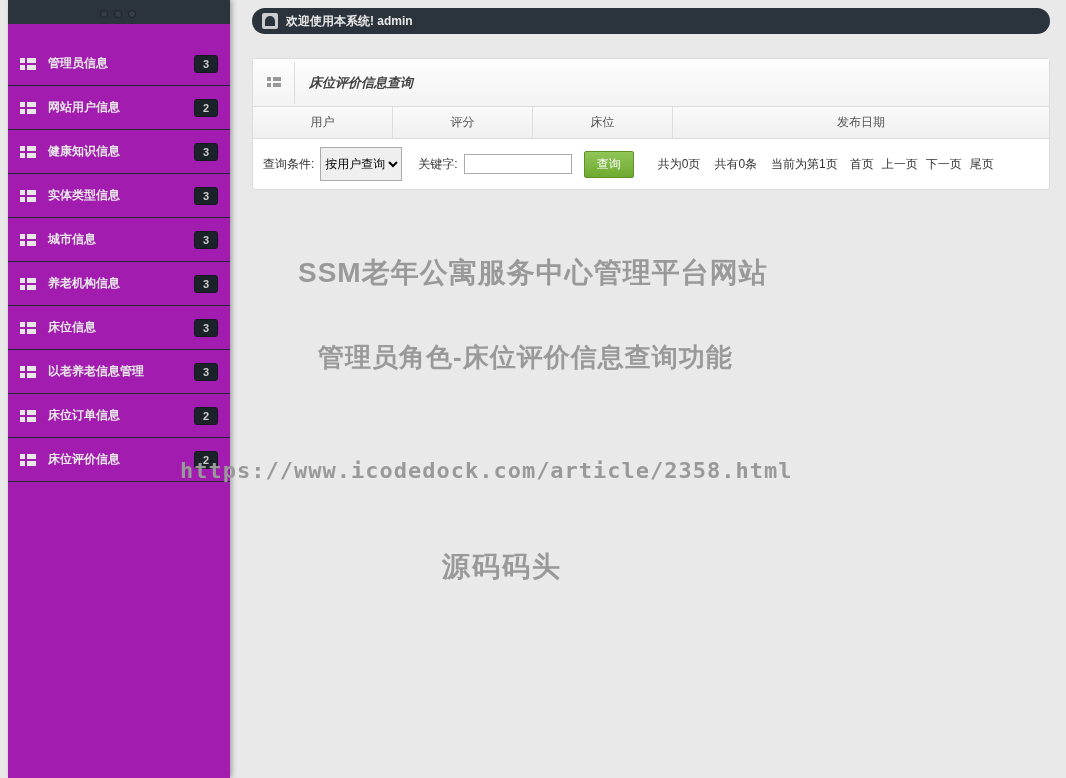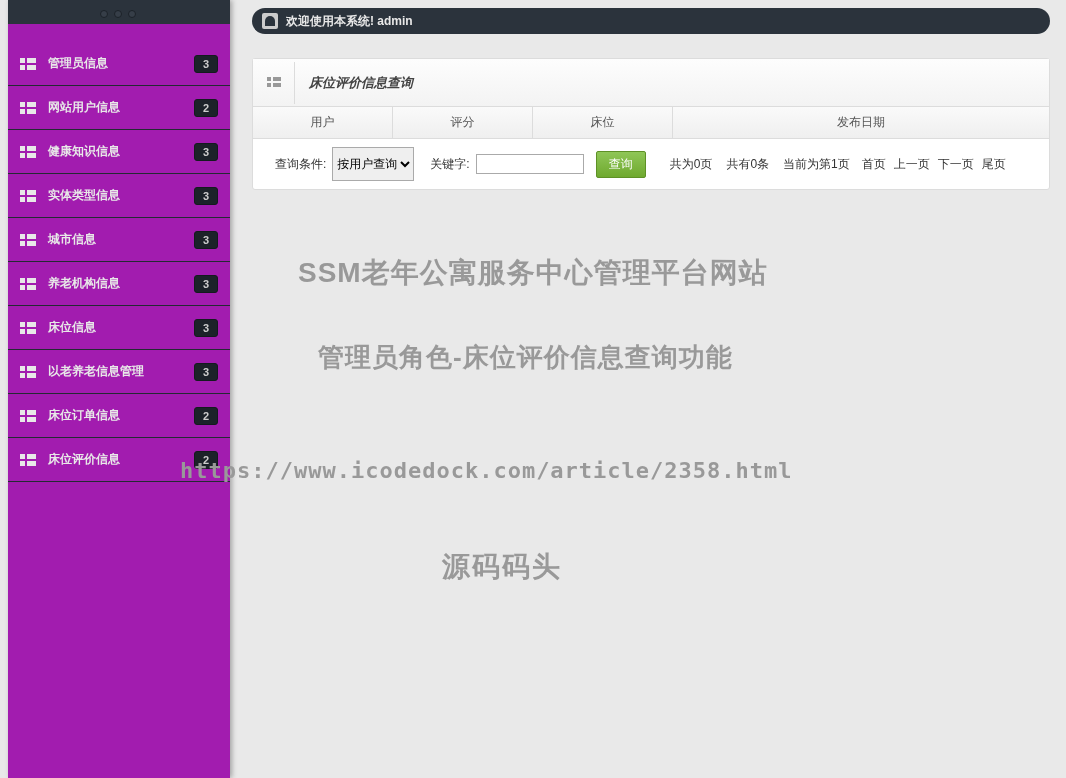--- a/index.html
+++ b/index.html
@@ -41,21 +41,21 @@
     .panel-icon-row { display: flex; gap: 2px; }
     .panel-icon-block { background: #999; }
     .panel-icon .p1 { width: 4px; height: 4px; }
     .panel-icon .p2 { width: 8px; height: 4px; }
     .panel-title { padding-left: 14px; font-weight: bold; color: #444; font-size: 13px; }
     
     .table-header { display: flex; background: linear-gradient(#fafafa, #efefef); border-bottom: 1px solid #dcdcdc; }
     .th { text-align: center; color: #555; font-size: 12px; padding: 7px 0; border-right: 1px solid #dcdcdc; }
     .th:last-child { border-right: none; }
     
-    .search-row { display: flex; align-items: center; padding: 8px 10px; gap: 6px; color: #333; font-size: 12px; margin-left: 12px; }
+    .search-row { display: flex; align-items: center; padding: 8px 10px; gap: 6px; color: #333; font-size: 12px; }
     .search-select { height: 34px; font-size: 12px; border: 1px solid #aaa; }
     .search-input { height: 20px; width: 108px; border: 1px solid #aaa; padding: 0 4px; }
     .search-btn { background: linear-gradient(#8fc657, #6fa92f); color: #fff; border: 1px solid #5e9126; padding: 4px 12px; font-size: 12px; cursor: pointer; border-radius: 2px; margin-left: 6px; margin-right: 10px; }
     .page-info { color: #333; margin-left: 8px; }
     .page-links { display: flex; gap: 8px; margin-left: 6px; }
     .page-link { color: #333; cursor: pointer; }
     
     
     .watermark { position: absolute; color: #999; font-weight: bold; font-family: "Microsoft YaHei", sans-serif; pointer-events: none; }
     .wm1 { left: 298px; top: 254px; font-size: 28px; letter-spacing: 1px; }

